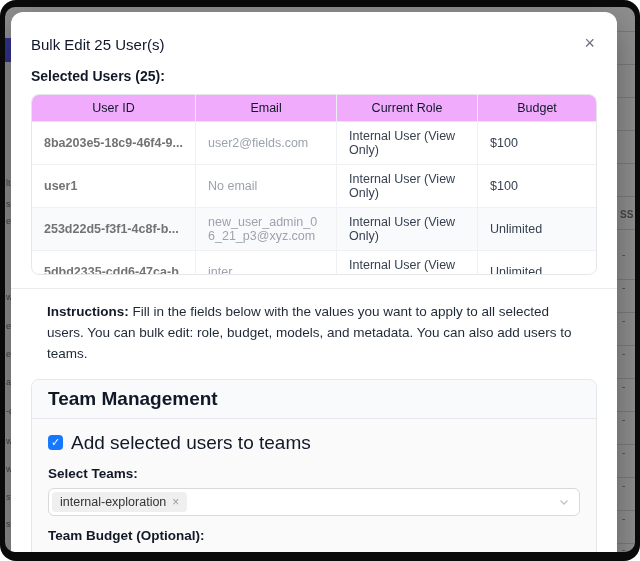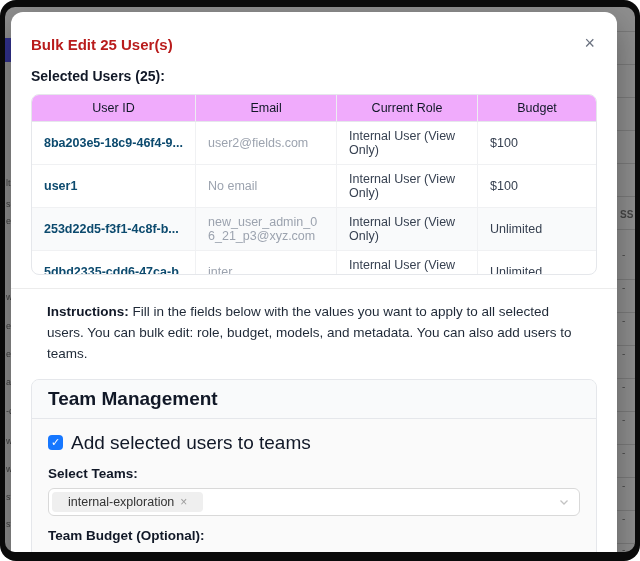--- a/index.html
+++ b/index.html
@@ -35,21 +35,21 @@
     position: absolute; left: 6px; font-size: 10px; color: #4a4a4a; line-height: 1;
   }
   
   .modal {
     position: absolute; left: 6px; top: 5px; width: 606px; height: 610px;
     background: #ffffff; border-radius: 12px;
     box-shadow: 0 12px 34px rgba(0,0,0,0.35);
     padding: 24px 20px 20px 20px;
   }
   .modal-header { display: flex; justify-content: space-between; align-items: flex-start; }
-  .modal-title { font-size: 15px; font-weight: 700; color: #b91c1c; }
+  .modal-title { font-size: 15px; font-weight: 400; color: #0f172a; }
   .close-btn {
     background: none; border: none; color: #6b7280; font-size: 18px; line-height: 1;
     cursor: pointer; padding: 0 2px; margin-top: -2px;
   }
   .selected-label { font-size: 14px; font-weight: 700; color: #111827; margin: 15px 0 10px; }
   
   .table-wrap {
     border: 1px solid #e5e7eb; border-radius: 8px; overflow: hidden; max-height: 181px;
   }
   table { width: 100%; border-collapse: collapse; font-size: 12.5px; table-layout: fixed; }
@@ -59,21 +59,21 @@
     padding: 6px 12px; border-bottom: 1px solid #e5e7eb; border-right: 1px solid #eceef1;
   }
   thead th:last-child { border-right: none; }
   tbody td {
     padding: 7px 12px; border-bottom: 1px solid #f0f1f3; border-right: 1px solid #f0f1f3;
     color: #374151; vertical-align: middle; word-break: break-word;
   }
   tbody td:last-child { border-right: none; }
   tbody tr:nth-child(3), tbody tr:nth-child(5) { background: #f9fafb; }
   tbody tr:last-child td { border-bottom: none; }
-  td.uid { font-weight: 600; color: #0c4a6e; white-space: nowrap; overflow: hidden; }
+  td.uid { font-weight: 600; color: #737373; white-space: nowrap; overflow: hidden; }
   td.email { color: #9ca3af; }
   
   .divider { border: none; border-top: 1px solid #ececec; margin: 13px -20px 0; }
   .instructions { font-size: 13.5px; color: #1f2937; line-height: 1.55; margin: 13px 16px 14px; }
   .instructions b { color: #111827; }
   
   .team-card { border: 1px solid #e5e7eb; border-radius: 8px; background: #fafafa; overflow: hidden; }
   .team-card-header {
     padding: 8px 16px; font-size: 19px; font-weight: 700; color: #111827;
     border-bottom: 1px solid #e5e7eb; background: #f9fafb;
@@ -85,21 +85,21 @@
     color: #fff; font-size: 11px; line-height: 15px; text-align: center; flex: 0 0 auto;
   }
   .checkbox-label { font-size: 19px; font-weight: 400; color: #111827; }
   .field-label { font-size: 13.5px; font-weight: 700; color: #111827; margin: 12px 0 7px; }
   .team-select {
     position: relative; background: #fff; border: 1px solid #d9d9d9; border-radius: 6px;
     min-height: 28px; display: flex; align-items: center; padding: 2px 28px 2px 3px; cursor: pointer;
   }
   .tag {
     display: inline-flex; align-items: center; gap: 6px; background: #efefef;
-    border-radius: 4px; padding: 3px 16px; font-size: 12.5px; color: #333;
+    border-radius: 4px; padding: 3px 8px; font-size: 12.5px; color: #333;
   }
   .tag-remove { color: #9b9b9b; font-size: 12px; cursor: pointer; line-height: 1; }
   .select-chevron { position: absolute; right: 9px; top: 50%; transform: translateY(-50%); display: flex; }
   .budget-input {
     width: 100%; background: #fff; border: 1px solid #d1d5db; border-radius: 6px;
     padding: 6px 10px; font-size: 13px; color: #111827; font-family: "Liberation Sans", sans-serif;
   }
   .helper { font-size: 12.5px; color: #8c8c8c; margin-top: 8px; }
 </style>
 </head>

